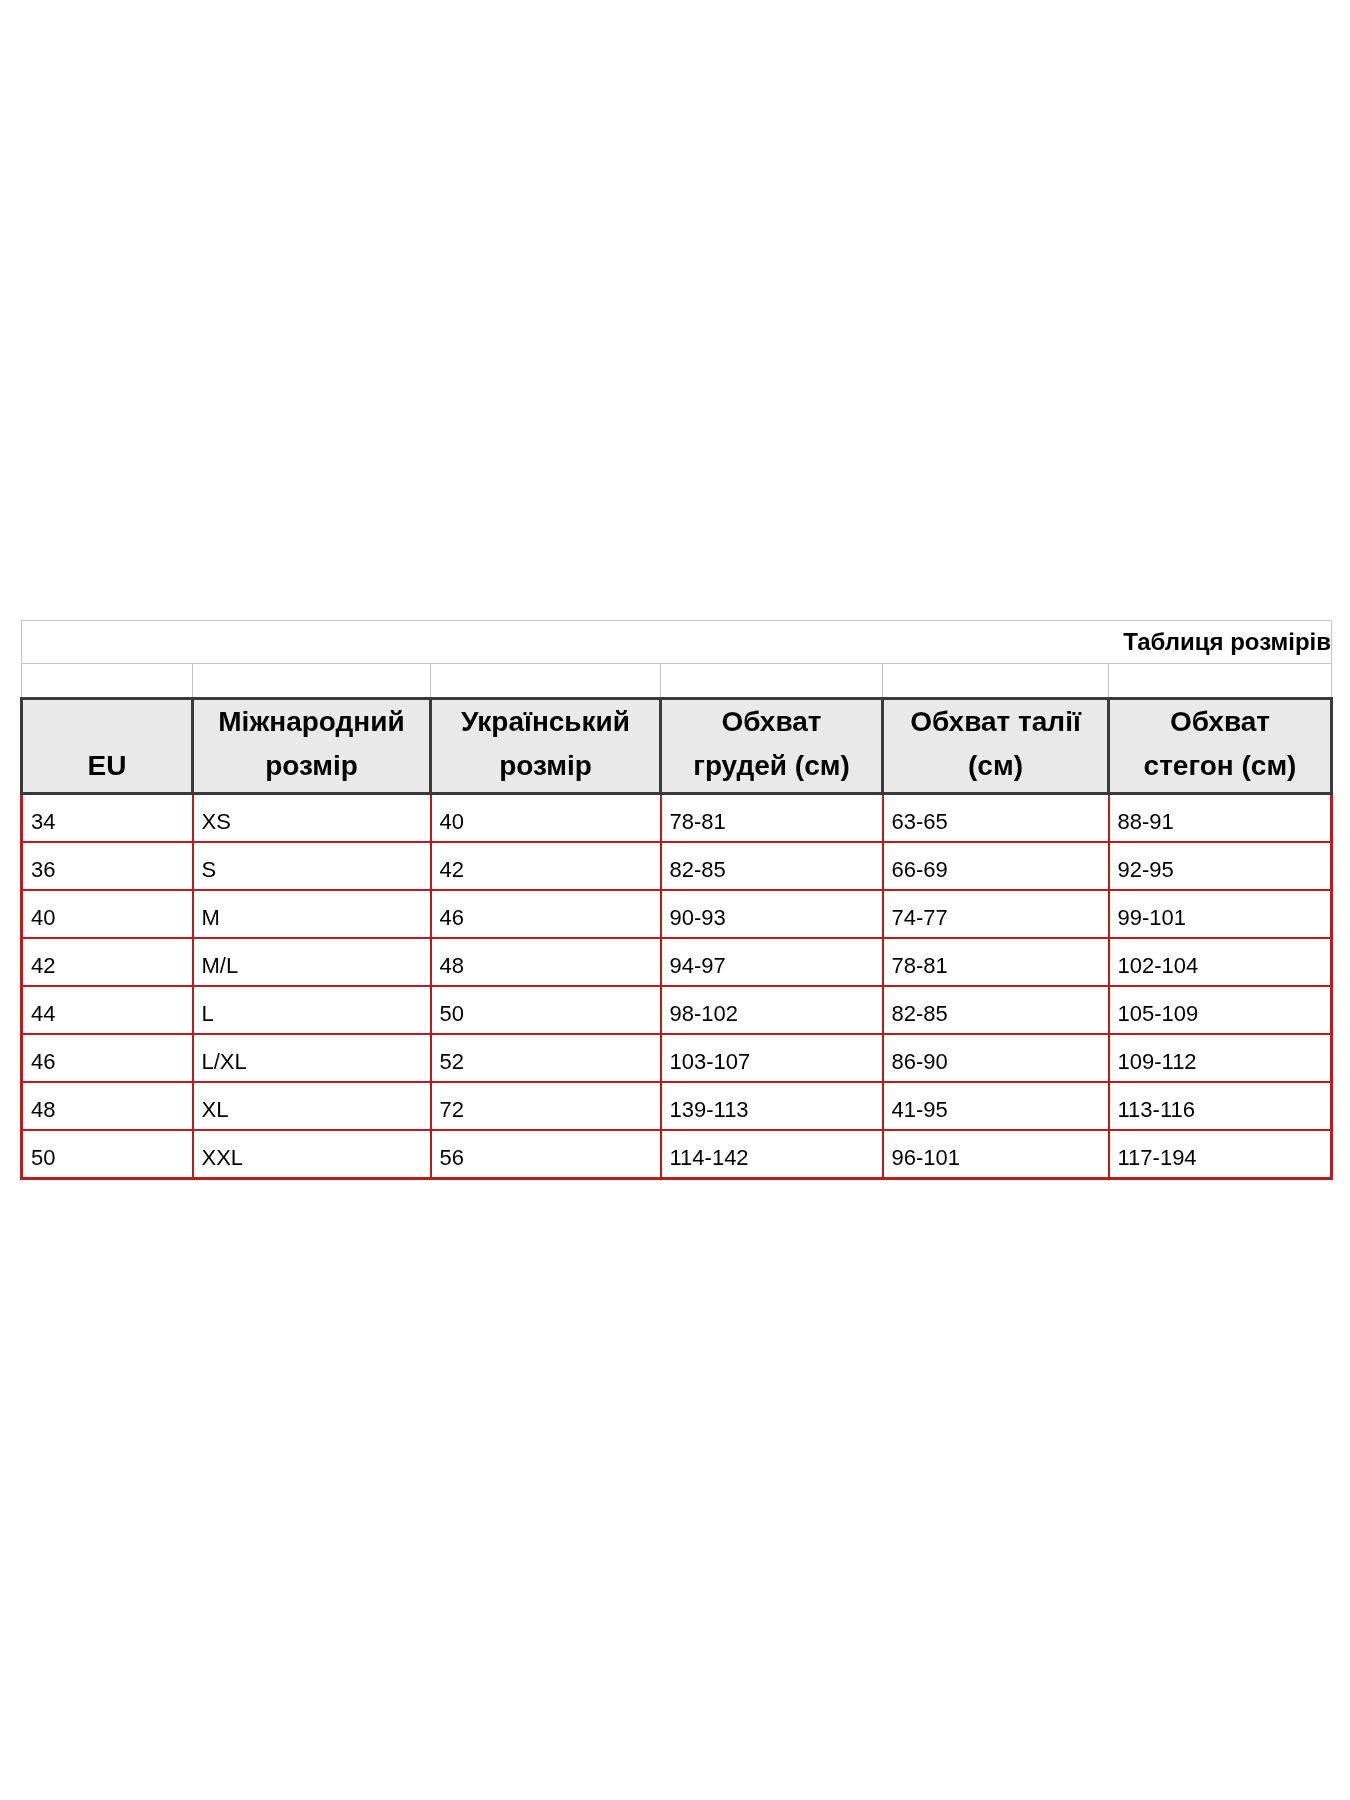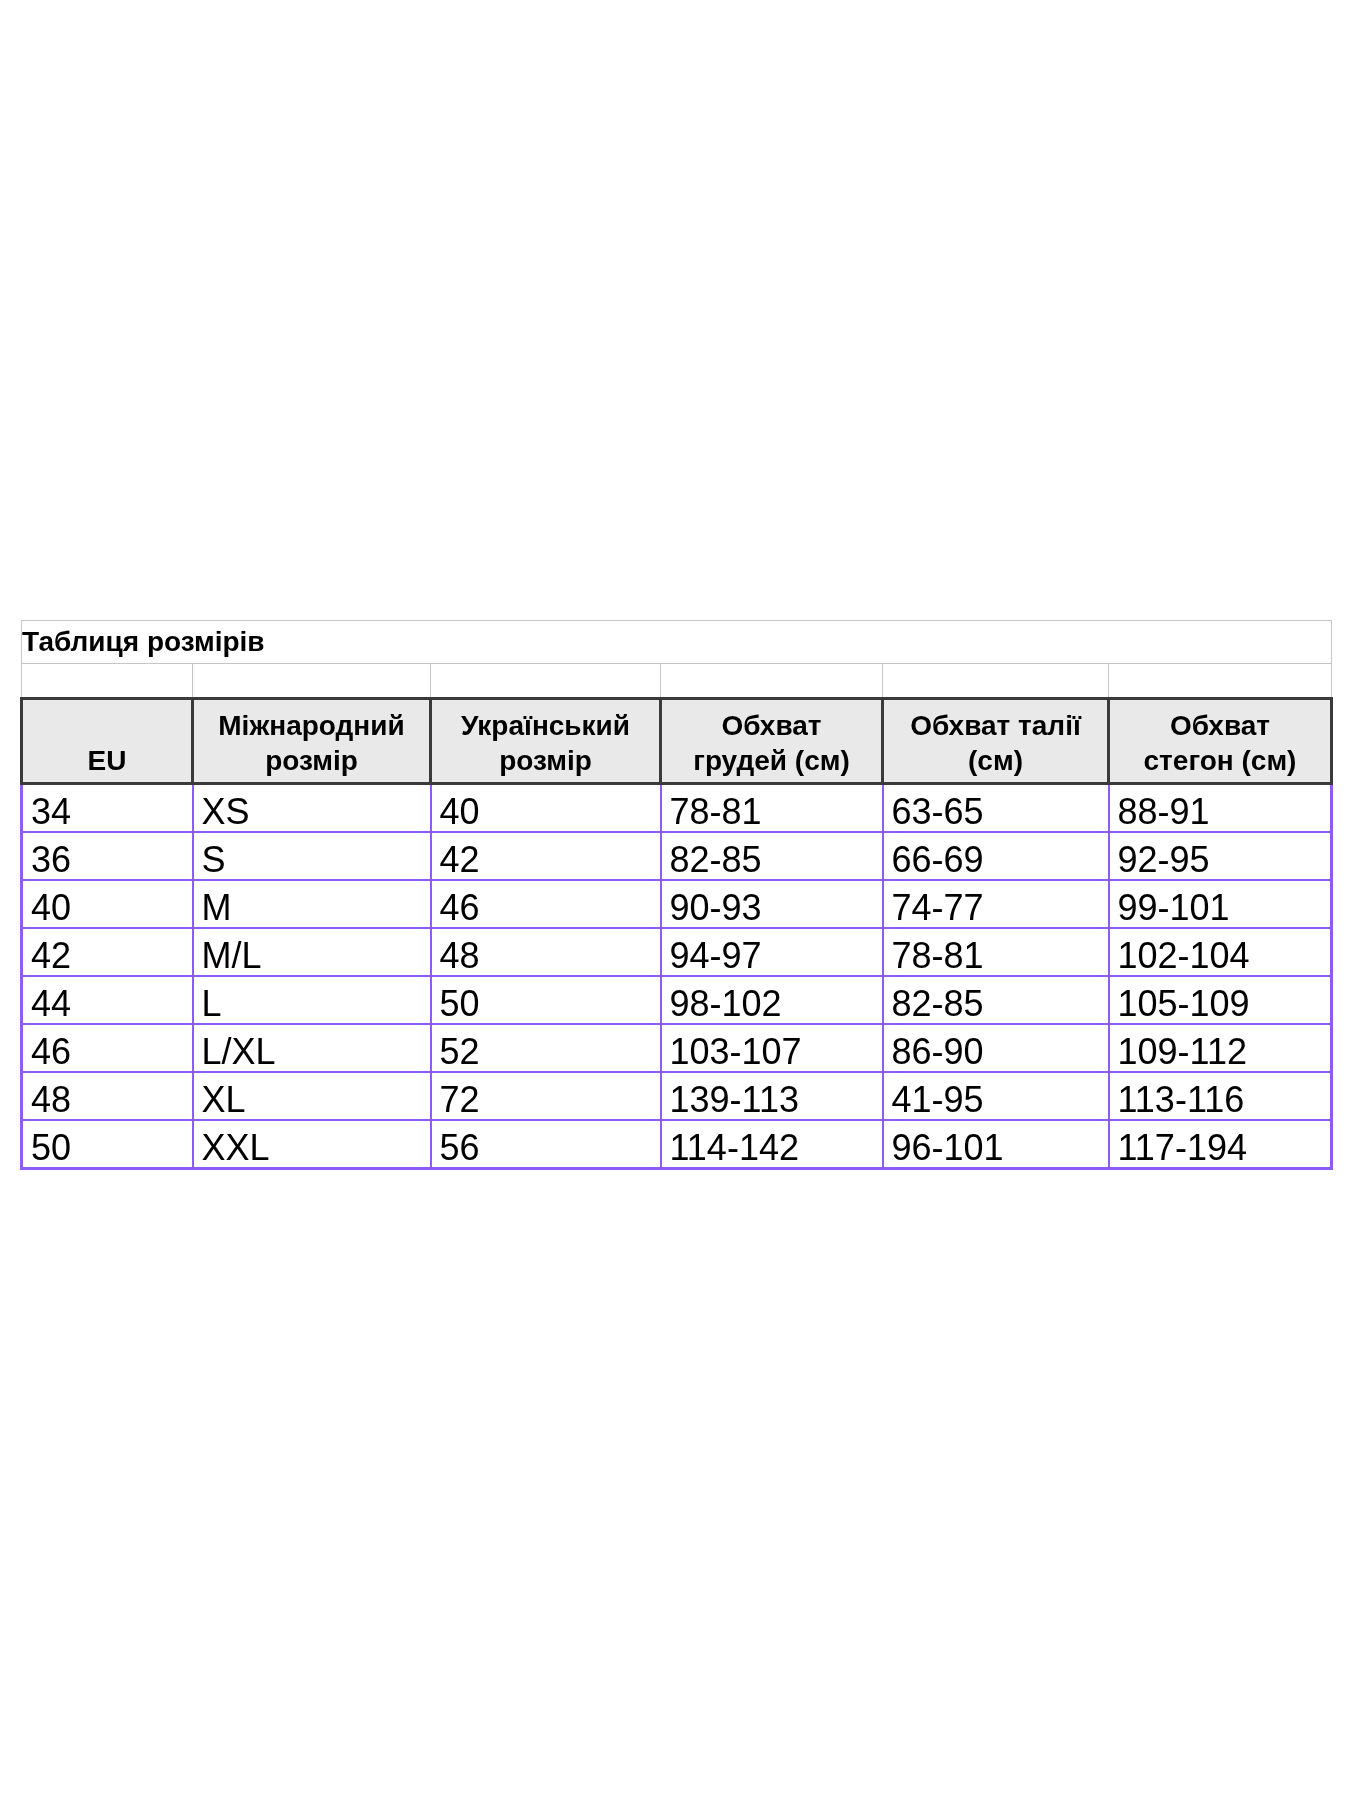--- a/index.html
+++ b/index.html
@@ -16,50 +16,50 @@
     left: 20px;
     top: 620px;
     border-collapse: collapse;
     table-layout: fixed;
     width: 1310px;
   }
   
   tr.title-row td {
     height: 42px;
     border: 1px solid #c6c6c6;
-    text-align: left;
+    text-align: right;
     vertical-align: middle;
     font-weight: bold;
-    font-size: 28px;
+    font-size: 24px;
     padding: 0;
   }
   
   tr.spacer-row td {
     height: 33px;
     border: 1px solid #c6c6c6;
     padding: 0;
   }
   
   tr.header-row th {
     height: 78px;
     background: #e9e9e9;
     border: 3px solid #3a3a3a;
     font-weight: bold;
     font-size: 28px;
-    line-height: 35px;
+    line-height: 44px;
     text-align: center;
     vertical-align: bottom;
     padding: 0 2px 4px 2px;
     white-space: pre-line;
   }
   
   tr.data-row td {
     height: 43px;
-    border: 2px solid #8b5cf6;
-    font-size: 36px;
+    border: 2px solid #b91c1c;
+    font-size: 22px;
     line-height: 32px;
     text-align: left;
     vertical-align: bottom;
     padding: 0 0 3px 8px;
     background: #ffffff;
     overflow: hidden;
   }
   tr.data-row td:first-child { border-left-width: 3px; }
   tr.data-row td:last-child { border-right-width: 3px; }
   tr.data-row:last-child td { border-bottom-width: 3px; }

